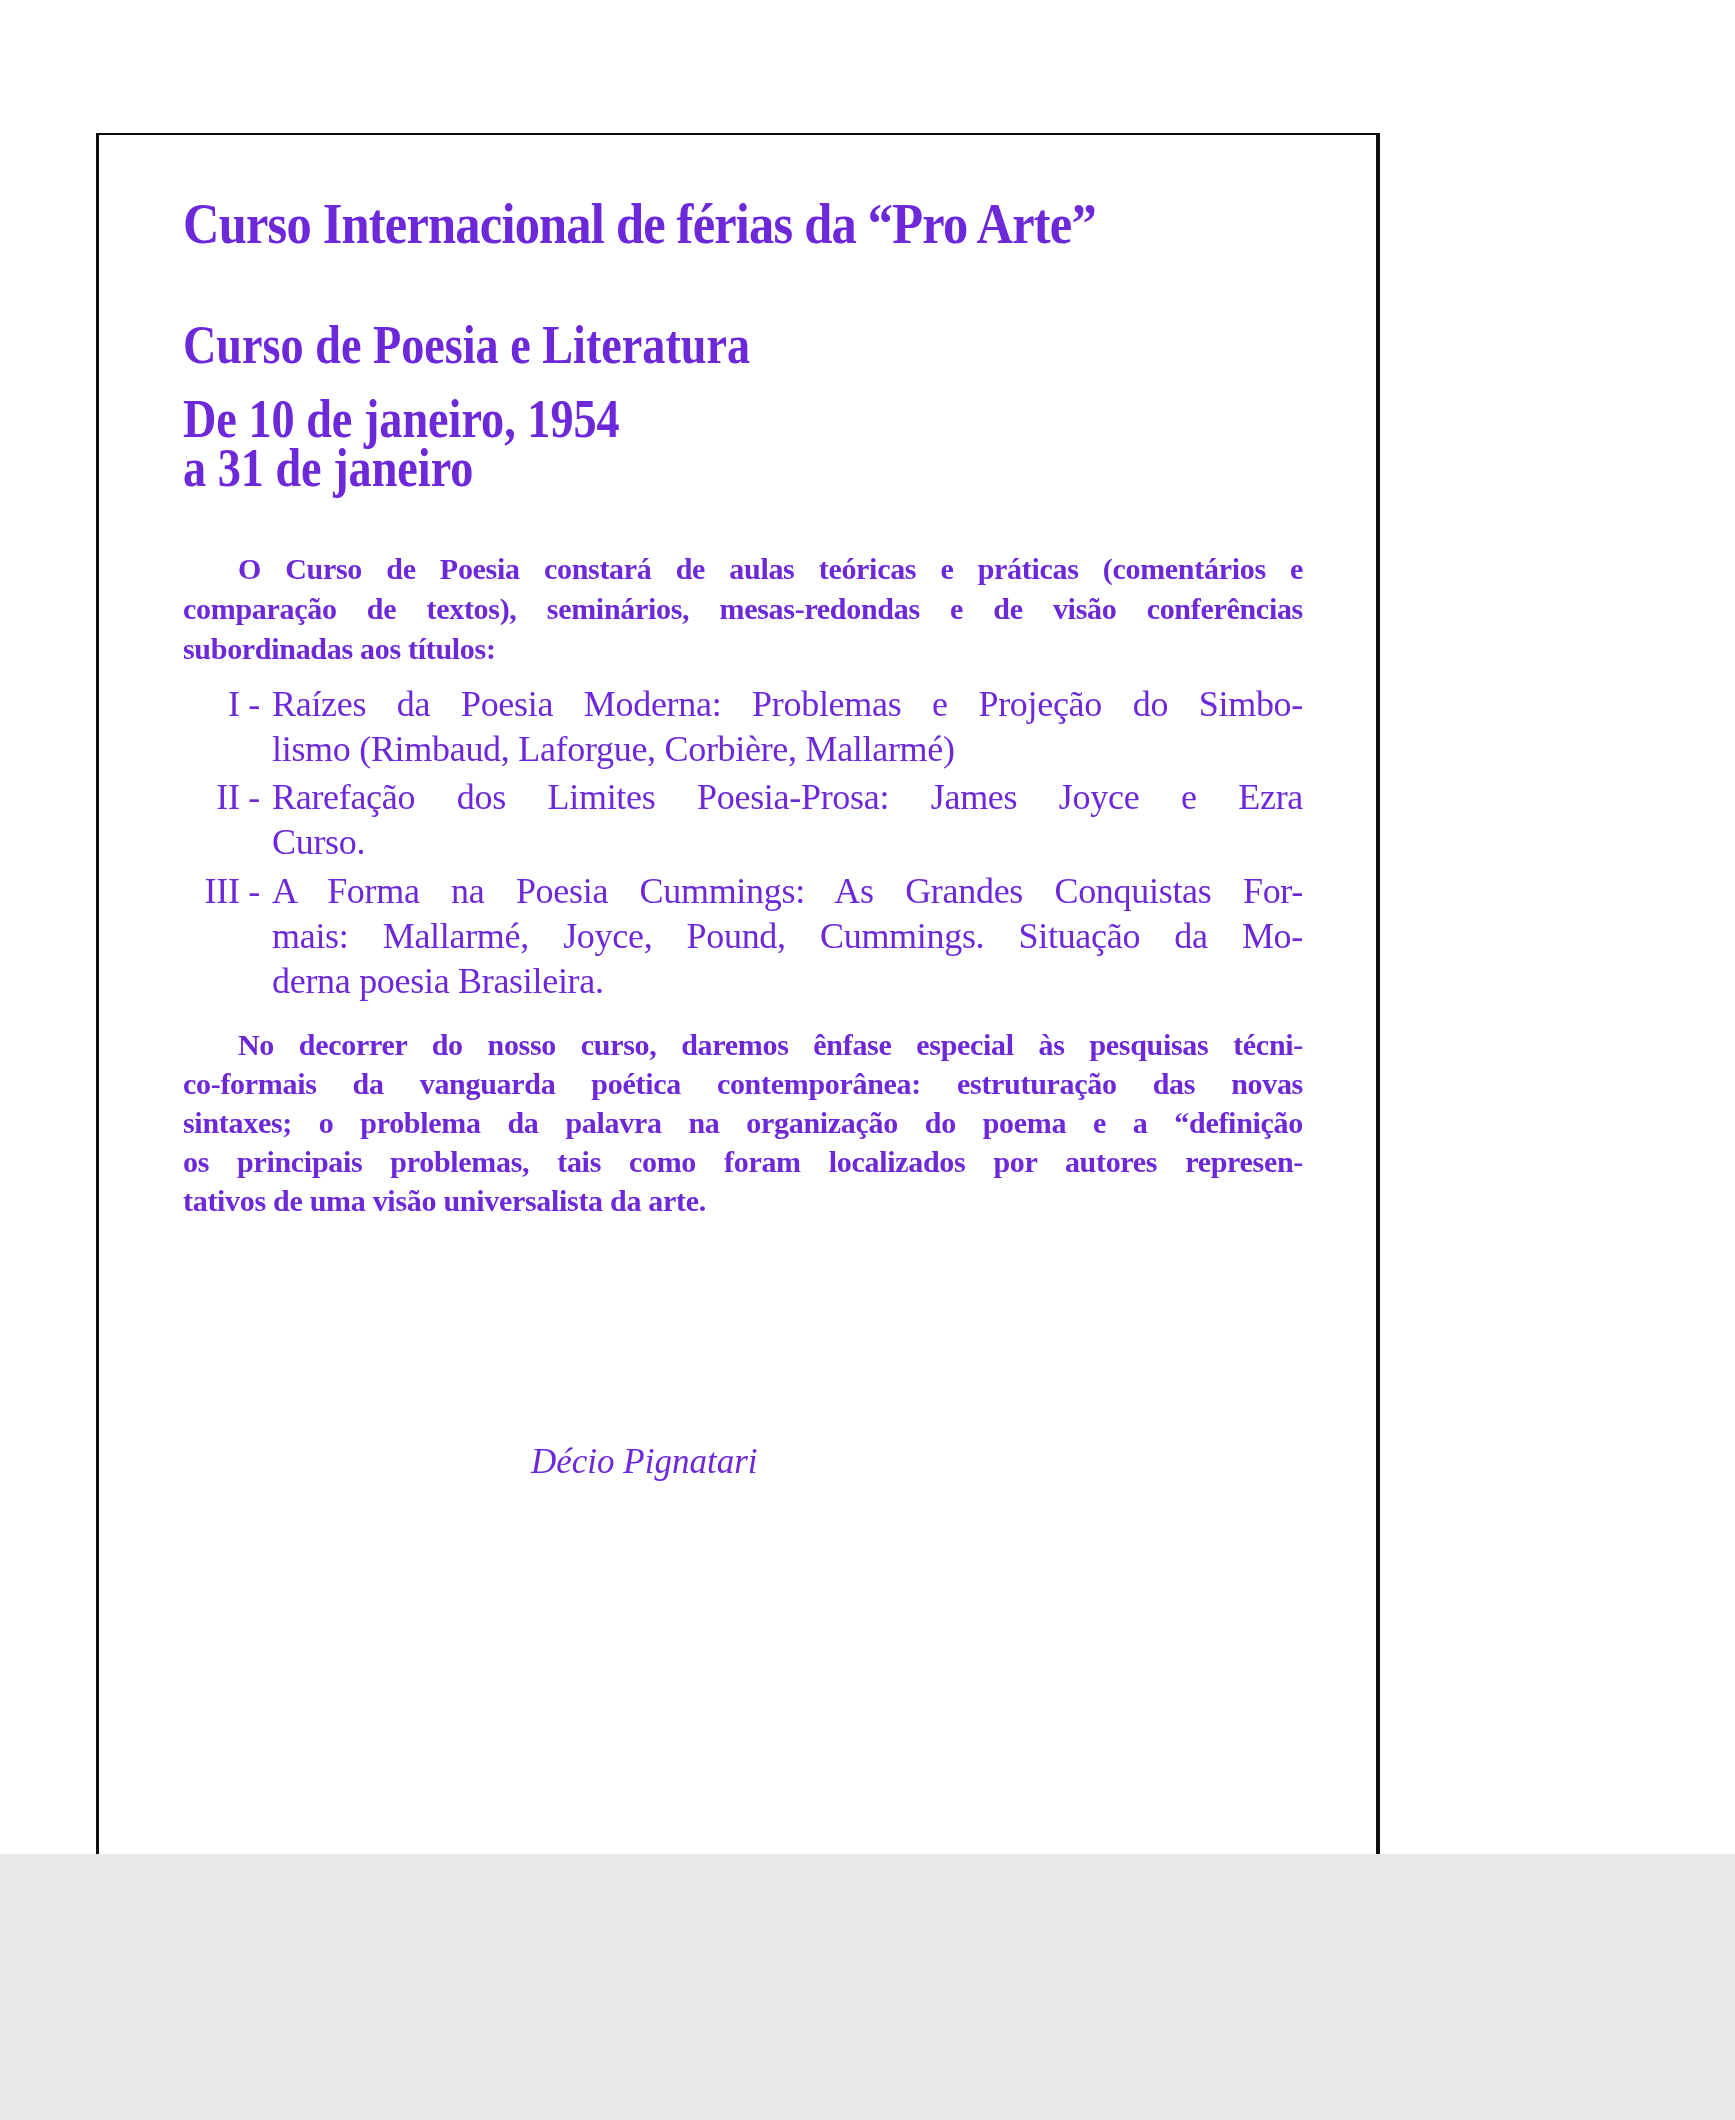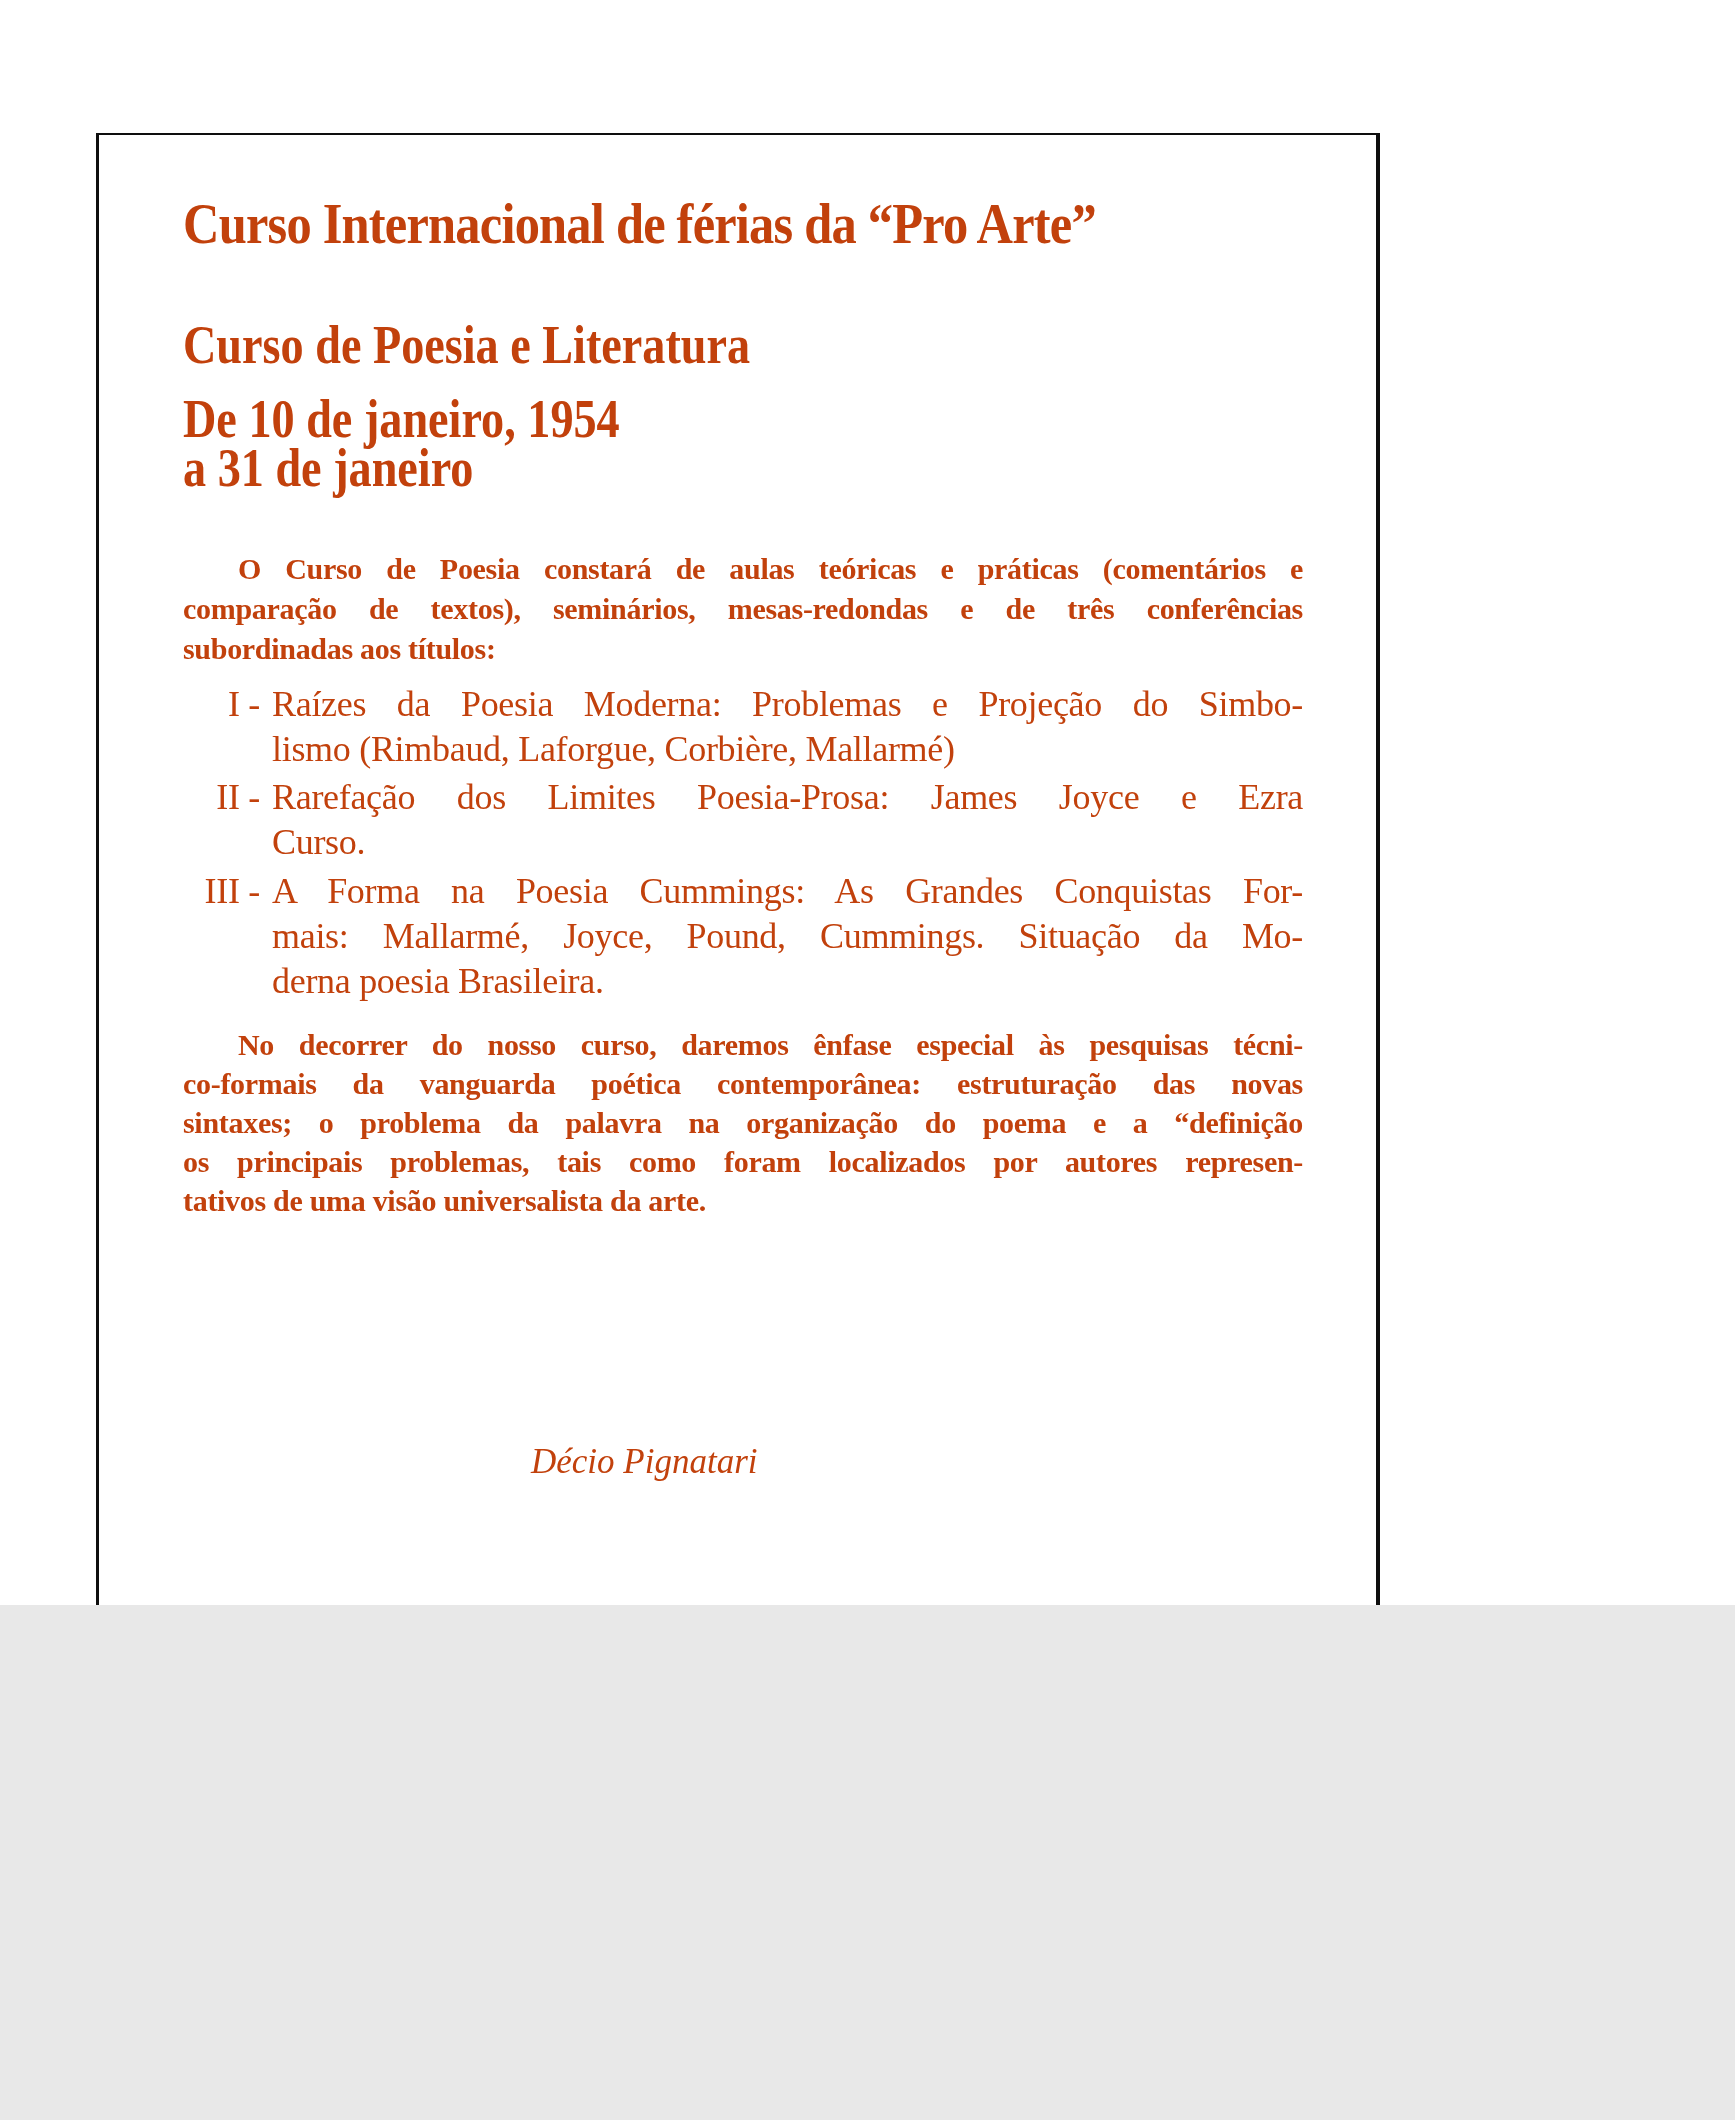--- a/index.html
+++ b/index.html
@@ -1,22 +1,22 @@
 <!DOCTYPE html>
 <html style="font-size:13.6px"><head>
 <meta charset="utf-8">
 <style>
   html, body { margin: 0; padding: 0; background: #e8e8e8; }
   .page {
     position: relative;
     width: 1735px;
-    height: 1605px;
+    height: 1854px;
     background: #ffffff;
     font-family: "Liberation Serif", serif;
-    color: #c2410c;
+    color: #6d28d9;
     overflow: hidden;
   }
   .frame {
     position: absolute;
     left: 96px;
     top: 133px;
     width: 1284px;
     height: 1785px;
     box-sizing: border-box;
     border-style: solid;
@@ -106,21 +106,21 @@
 
   <div class="doc-subtitle abs">Curso de Poesia e Literatura</div>
 
   <div class="doc-dates abs">
     <div class="bline">De 10 de janeiro, 1954</div>
     <div class="bline">a 31 de janeiro</div>
   </div>
 
   <div class="intro abs" id="intro">
       <div class="bline just indent">O Curso de Poesia constará de aulas teóricas e práticas (comentários e</div>
-      <div class="bline just">comparação de textos), seminários, mesas-redondas e de três conferências</div>
+      <div class="bline just">comparação de textos), seminários, mesas-redondas e de visão conferências</div>
       <div class="bline">subordinadas aos títulos:</div>
     </div>
 
   <div class="lectures abs" id="lectures">
       <div class="lecture-row">
         <div class="lecture-num">I -</div>
         <div class="lecture-text">
           <div class="bline just">Raízes da Poesia Moderna: Problemas e Projeção do Simbo-</div>
           <div class="bline">lismo (Rimbaud, Laforgue, Corbière, Mallarmé)</div>
         </div>

